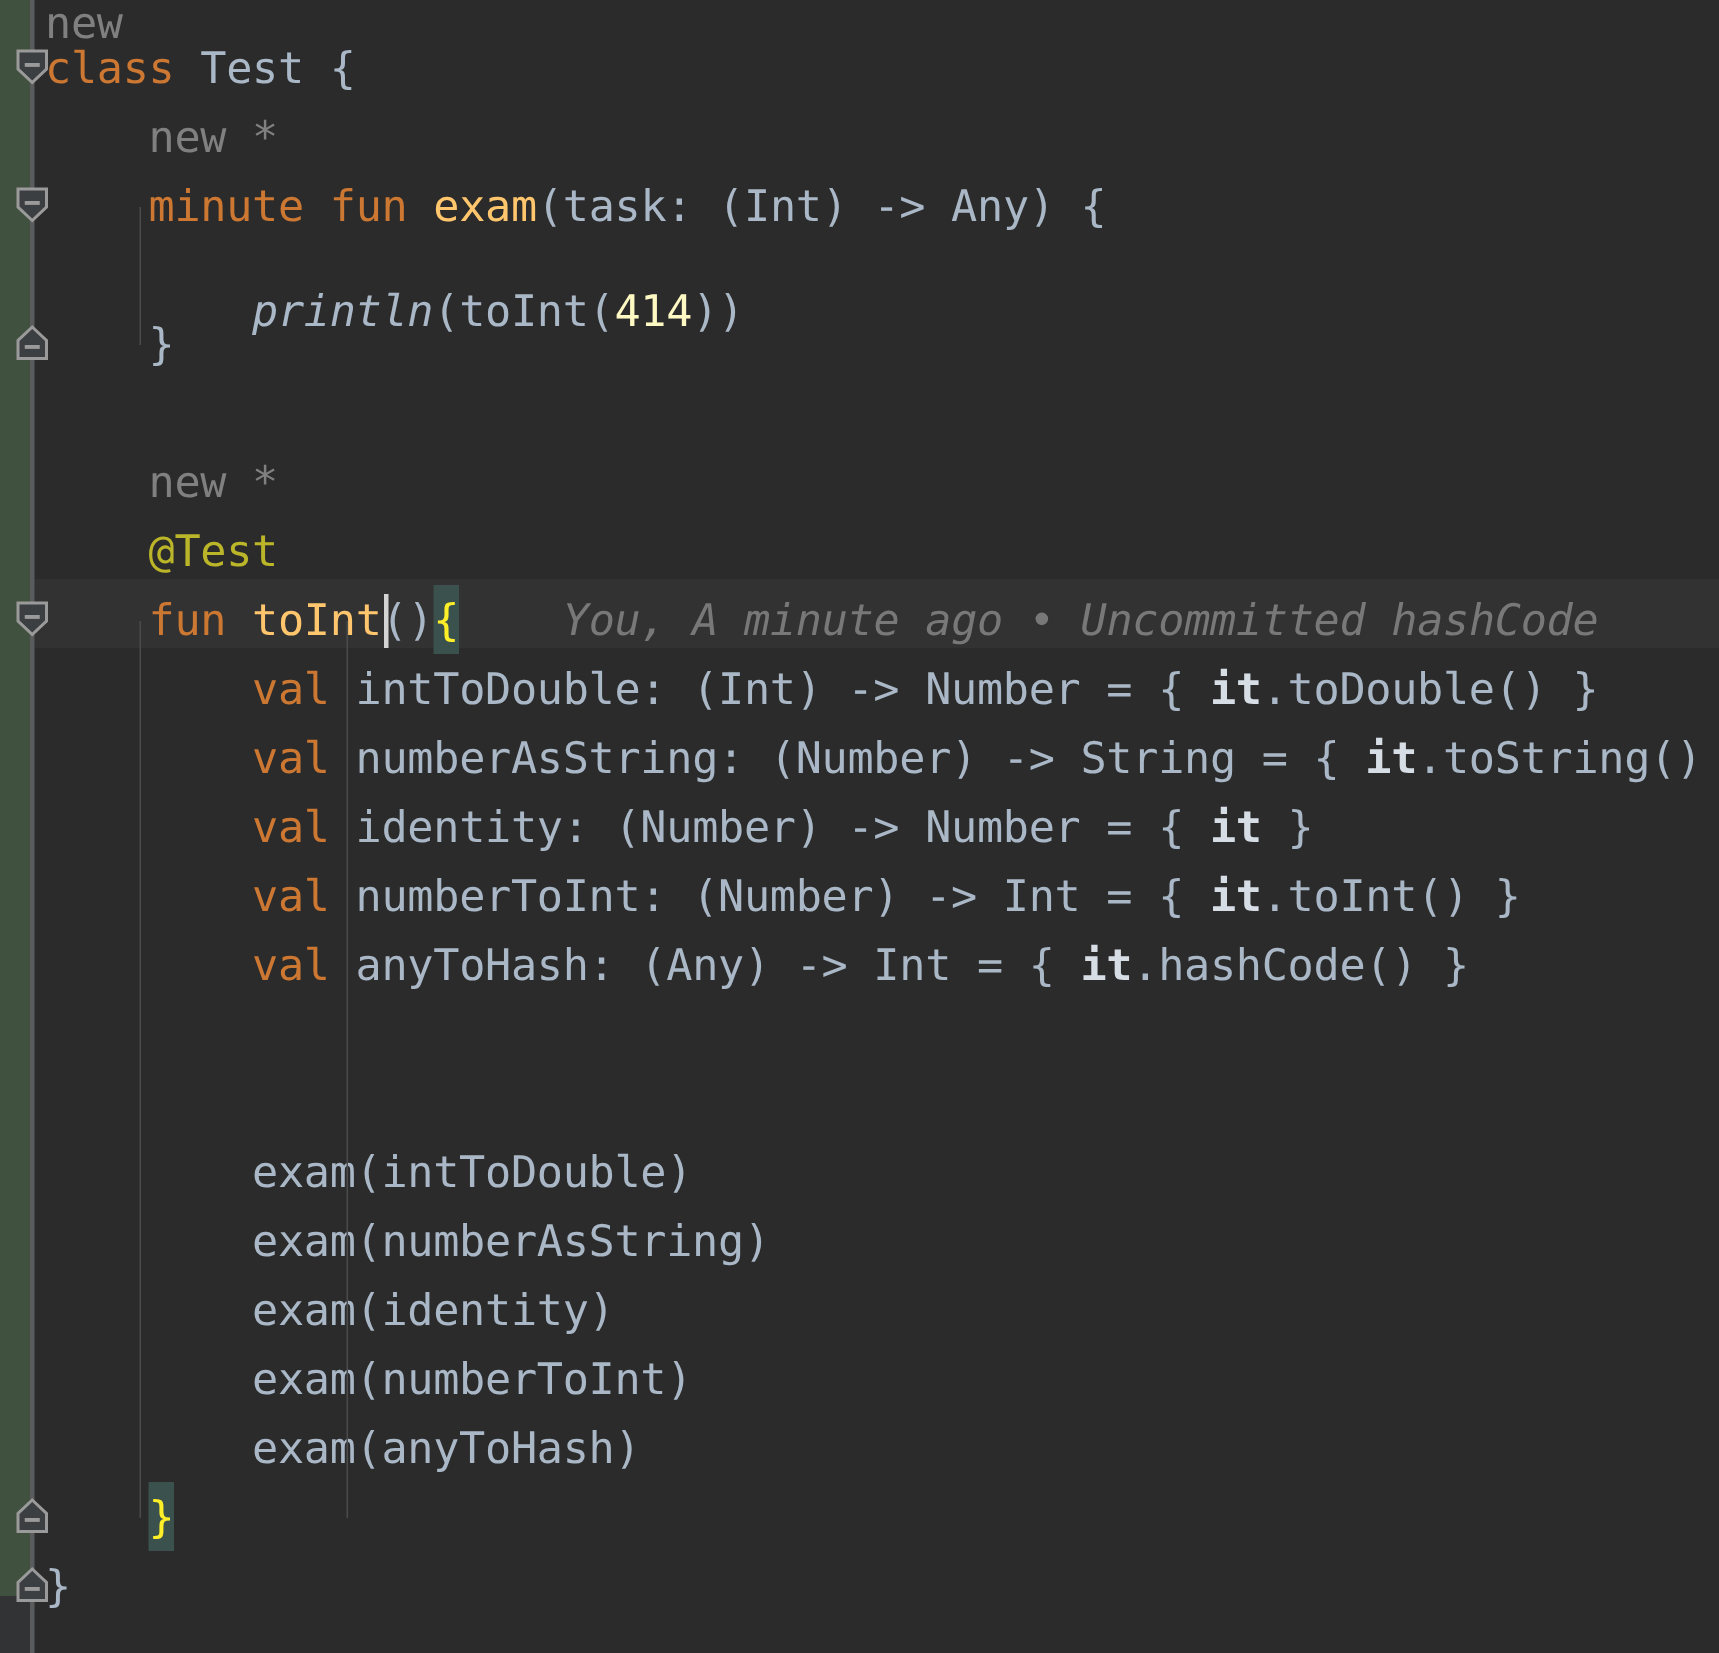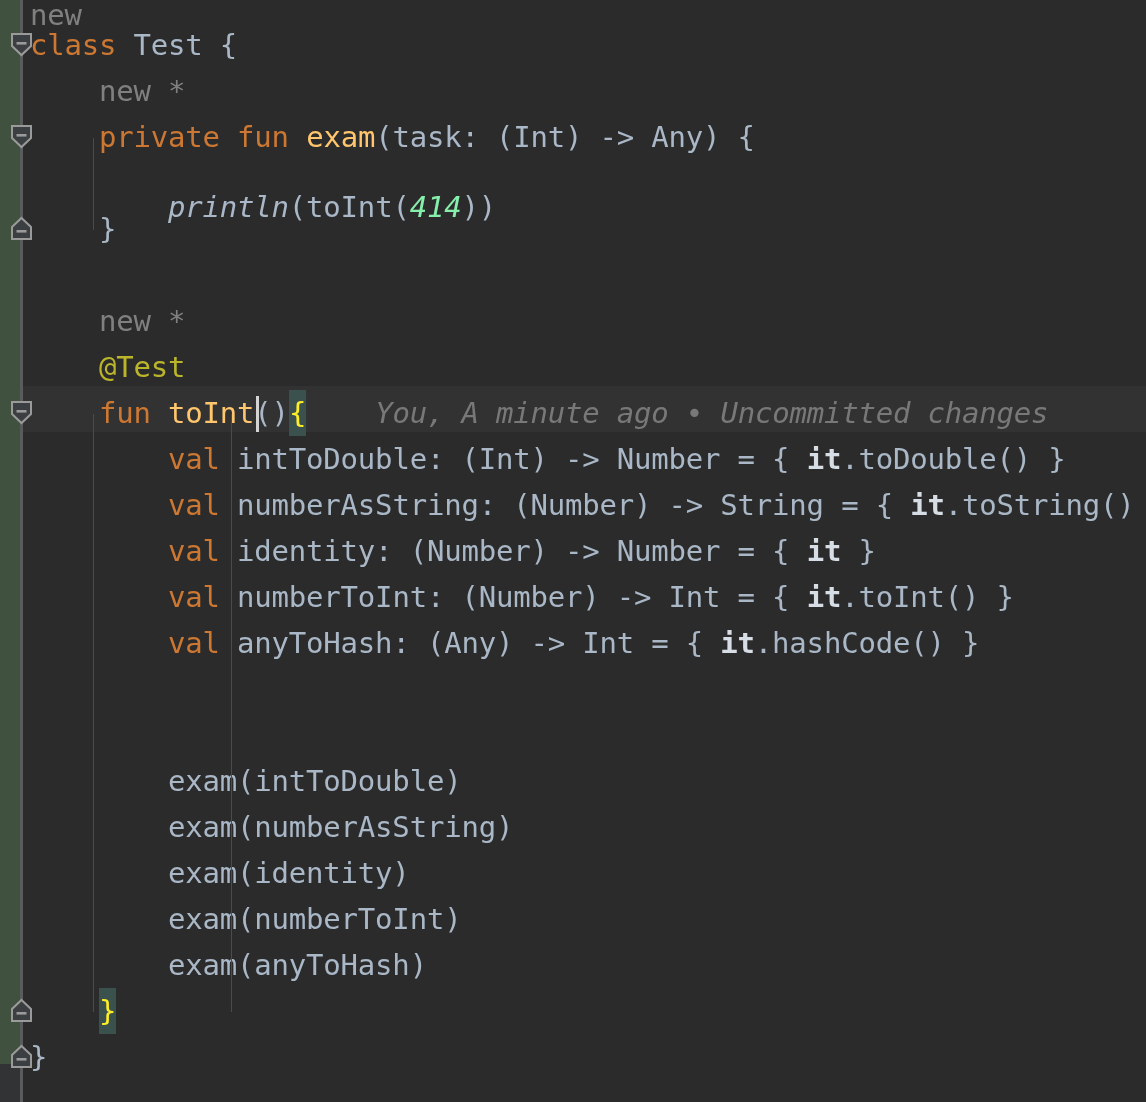--- a/index.html
+++ b/index.html
@@ -102,21 +102,21 @@
     height: 36px;
     background: #d4d4d4;
     z-index: 7;
   }
 
   
   .kw      { color: #cc7832; text-align: right; }            
   .plain   { color: #a9b7c6; }
   .fname   { color: #ffc66d; font-weight: normal; }
   .lib     { color: #a9b7c6; font-style: italic; margin-top: 24px; }
-  .num     { color: #86efac; font-style: italic; }
+  .num     { color: #fef9c3; }
   .anno    { color: #bbb529; text-align: right; }
   .hint    { color: #808080; }
   .it      { color: #d6dde5; font-weight: bold; }
   .brace-m { color: #ffef28; background: #3b514d; }
   .brace-y { color: #ffef28; background: #3b514d; }
   .vcs     { color: #787878; font-style: italic; }
 </style>
 </head>
 <body>
 
@@ -126,27 +126,27 @@
 
   <div id="gutter">
     <div id="change-bar"></div>
     <div id="gutter-sep"></div>
   </div>
 
   <div id="code">
       <div class="line" style="top: -8px; padding-left: 7px;"><span class="txt hint">new</span></div>
       <div class="line" style="top: 22px; padding-left: 7px;"><span class="txt kw">class </span><span class="txt plain">Test {</span></div>
       <div class="line" style="top: 68px; padding-left: 76px;"><span class="txt hint">new *</span></div>
-      <div class="line" style="top: 114px; padding-left: 76px;"><span class="txt kw">private </span><span class="txt kw">fun </span><span class="txt fname">exam</span><span class="txt plain">(task: (Int) -&gt; Any) {</span></div>
+      <div class="line" style="top: 114px; padding-left: 76px;"><span class="txt kw">minute </span><span class="txt kw">fun </span><span class="txt fname">exam</span><span class="txt plain">(task: (Int) -&gt; Any) {</span></div>
       <div class="line" style="top: 160px; padding-left: 145px;"><span class="txt lib">println</span><span class="txt plain">(toInt(</span><span class="txt num">414</span><span class="txt plain">))</span></div>
       <div class="line" style="top: 206px; padding-left: 76px;"><span class="txt plain">}</span></div>
       <div class="line" style="top: 252px; padding-left: 7px;"></div>
       <div class="line" style="top: 298px; padding-left: 76px;"><span class="txt hint">new *</span></div>
       <div class="line" style="top: 344px; padding-left: 76px;"><span class="txt anno">@Test</span></div>
-      <div class="line" style="top: 390px; padding-left: 76px;"><span class="txt kw">fun </span><span class="txt fname">toInt</span><span class="txt plain">()</span><span class="txt brace-m">{</span><span class="txt plain">    </span><span class="txt vcs">You, A minute ago • Uncommitted changes</span></div>
+      <div class="line" style="top: 390px; padding-left: 76px;"><span class="txt kw">fun </span><span class="txt fname">toInt</span><span class="txt plain">()</span><span class="txt brace-m">{</span><span class="txt plain">    </span><span class="txt vcs">You, A minute ago • Uncommitted hashCode</span></div>
       <div class="line" style="top: 436px; padding-left: 145px;"><span class="txt kw">val </span><span class="txt plain">intToDouble: (Int) -&gt; Number = { </span><span class="txt it">it</span><span class="txt plain">.toDouble() }</span></div>
       <div class="line" style="top: 482px; padding-left: 145px;"><span class="txt kw">val </span><span class="txt plain">numberAsString: (Number) -&gt; String = { </span><span class="txt it">it</span><span class="txt plain">.toString() }</span></div>
       <div class="line" style="top: 528px; padding-left: 145px;"><span class="txt kw">val </span><span class="txt plain">identity: (Number) -&gt; Number = { </span><span class="txt it">it</span><span class="txt plain"> }</span></div>
       <div class="line" style="top: 574px; padding-left: 145px;"><span class="txt kw">val </span><span class="txt plain">numberToInt: (Number) -&gt; Int = { </span><span class="txt it">it</span><span class="txt plain">.toInt() }</span></div>
       <div class="line" style="top: 620px; padding-left: 145px;"><span class="txt kw">val </span><span class="txt plain">anyToHash: (Any) -&gt; Int = { </span><span class="txt it">it</span><span class="txt plain">.hashCode() }</span></div>
       <div class="line" style="top: 666px; padding-left: 7px;"></div>
       <div class="line" style="top: 712px; padding-left: 7px;"></div>
       <div class="line" style="top: 758px; padding-left: 145px;"><span class="txt plain">exam(intToDouble)</span></div>
       <div class="line" style="top: 804px; padding-left: 145px;"><span class="txt plain">exam(numberAsString)</span></div>
       <div class="line" style="top: 850px; padding-left: 145px;"><span class="txt plain">exam(identity)</span></div>

